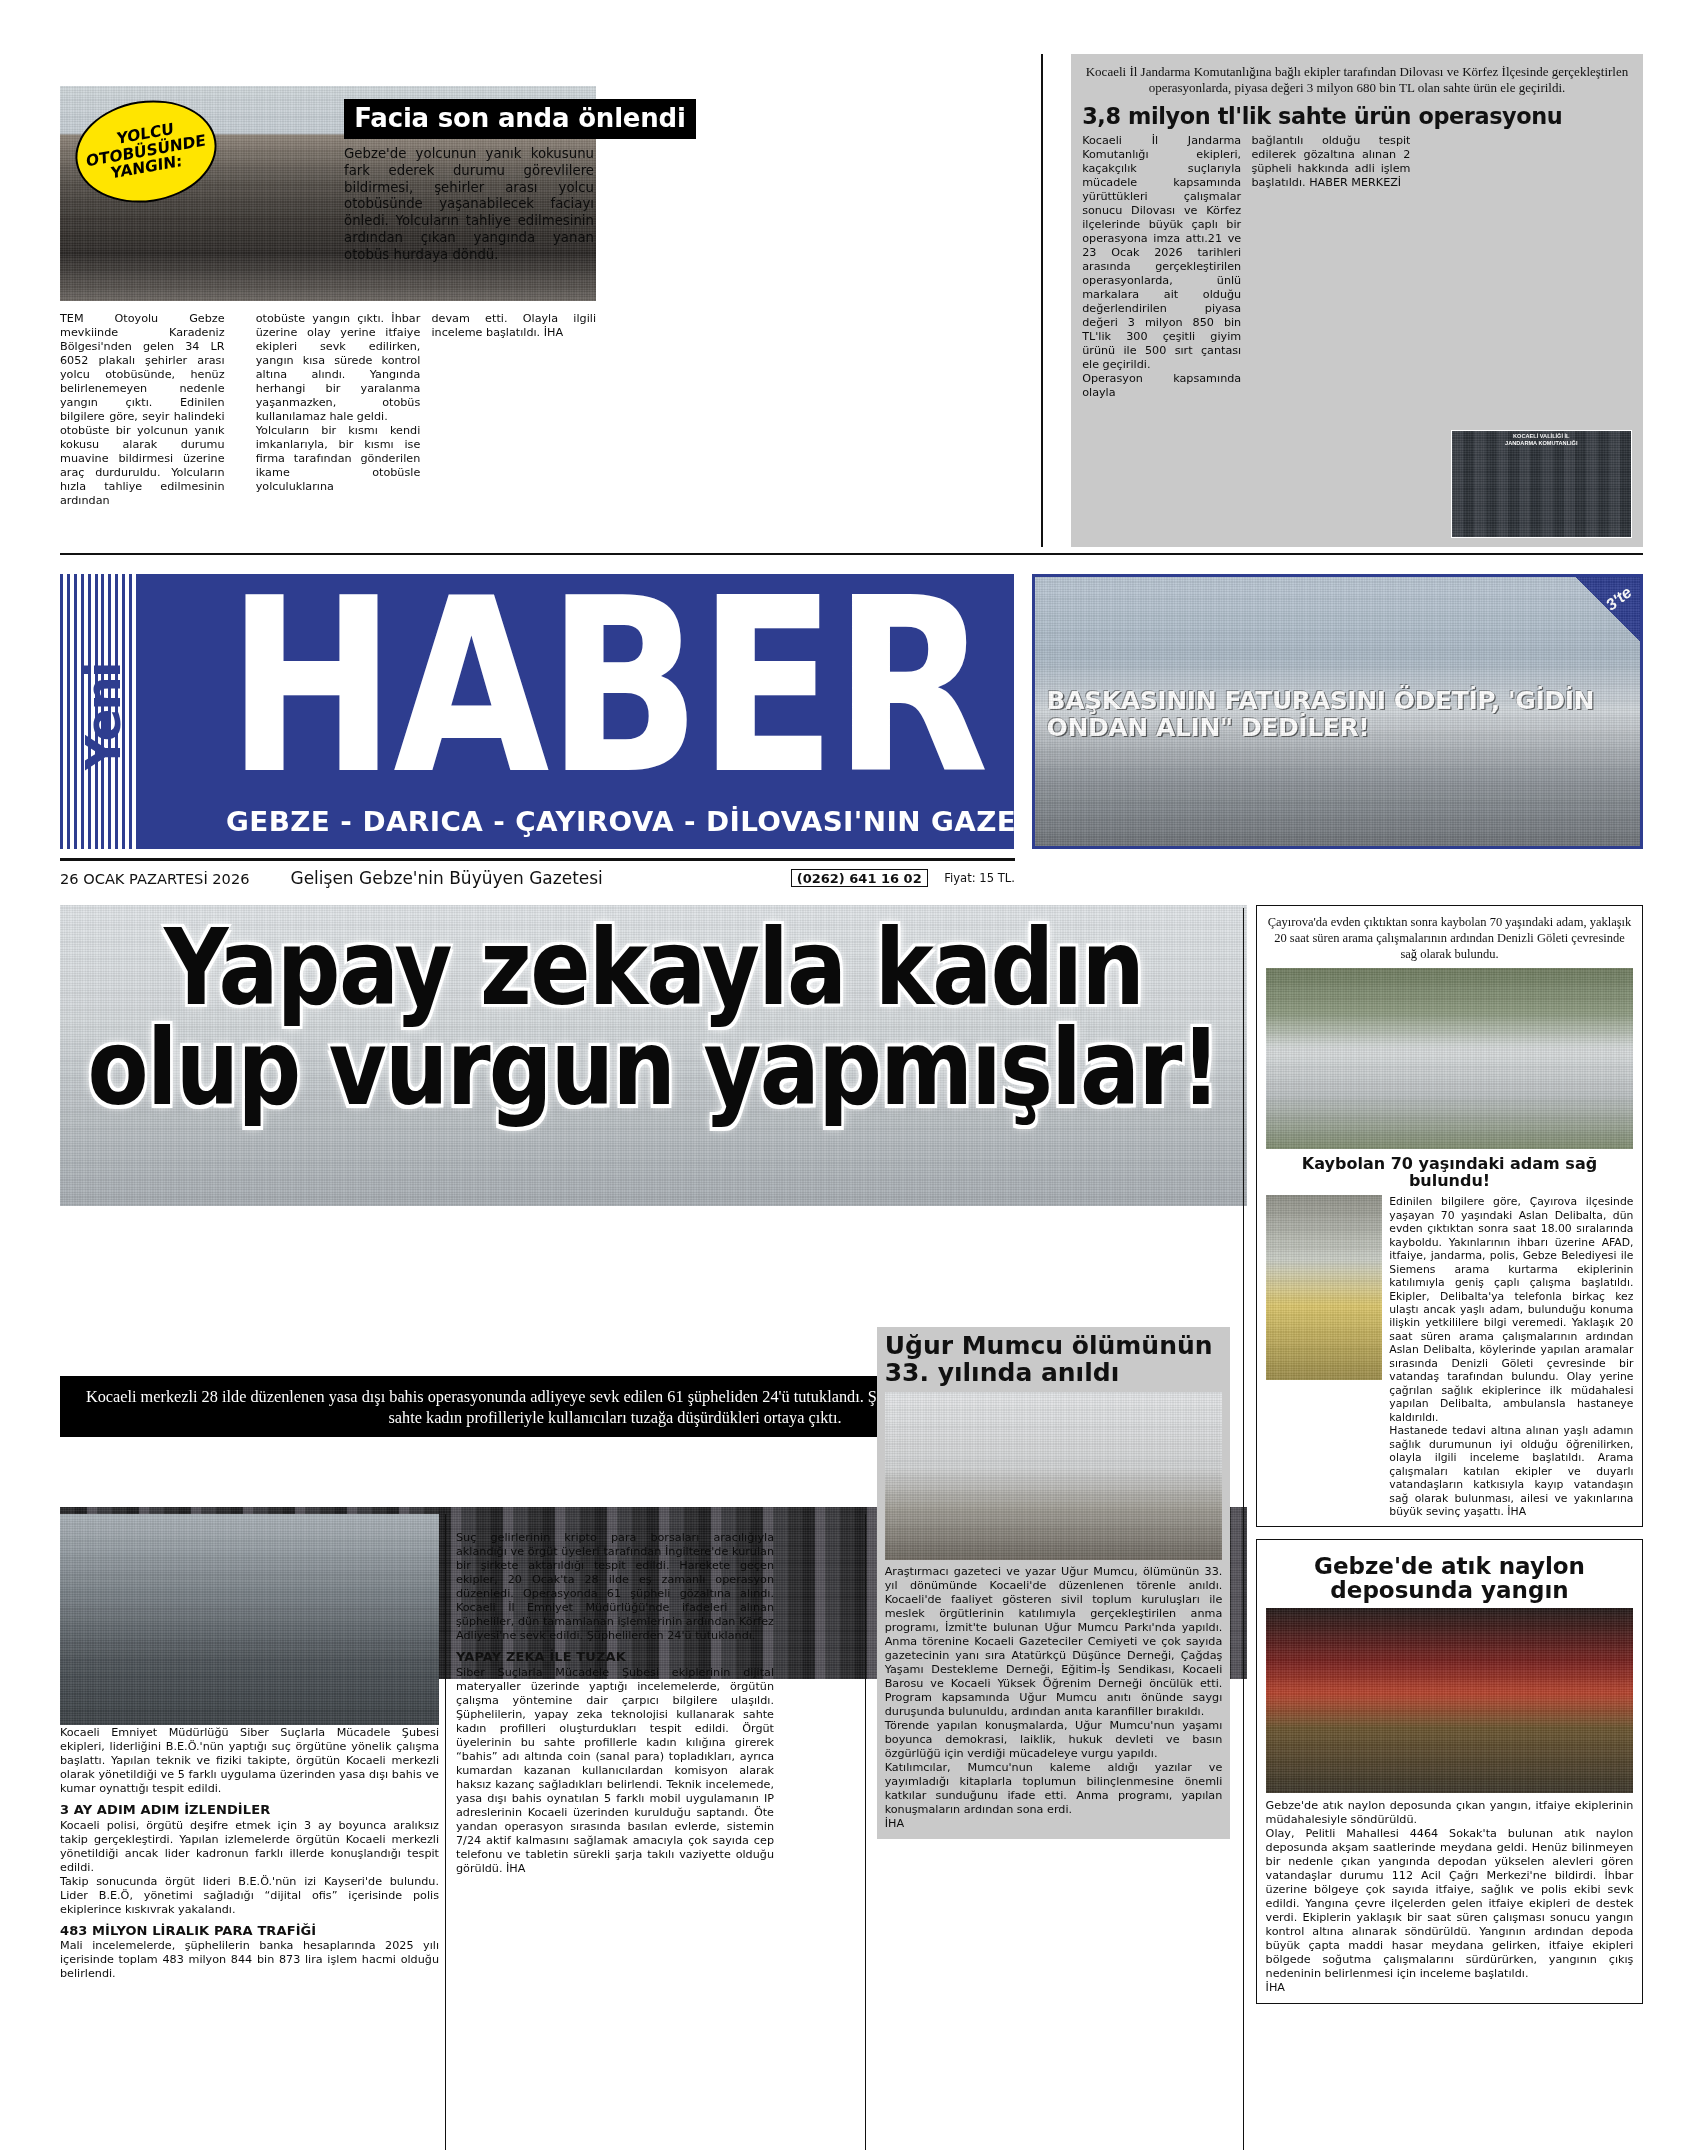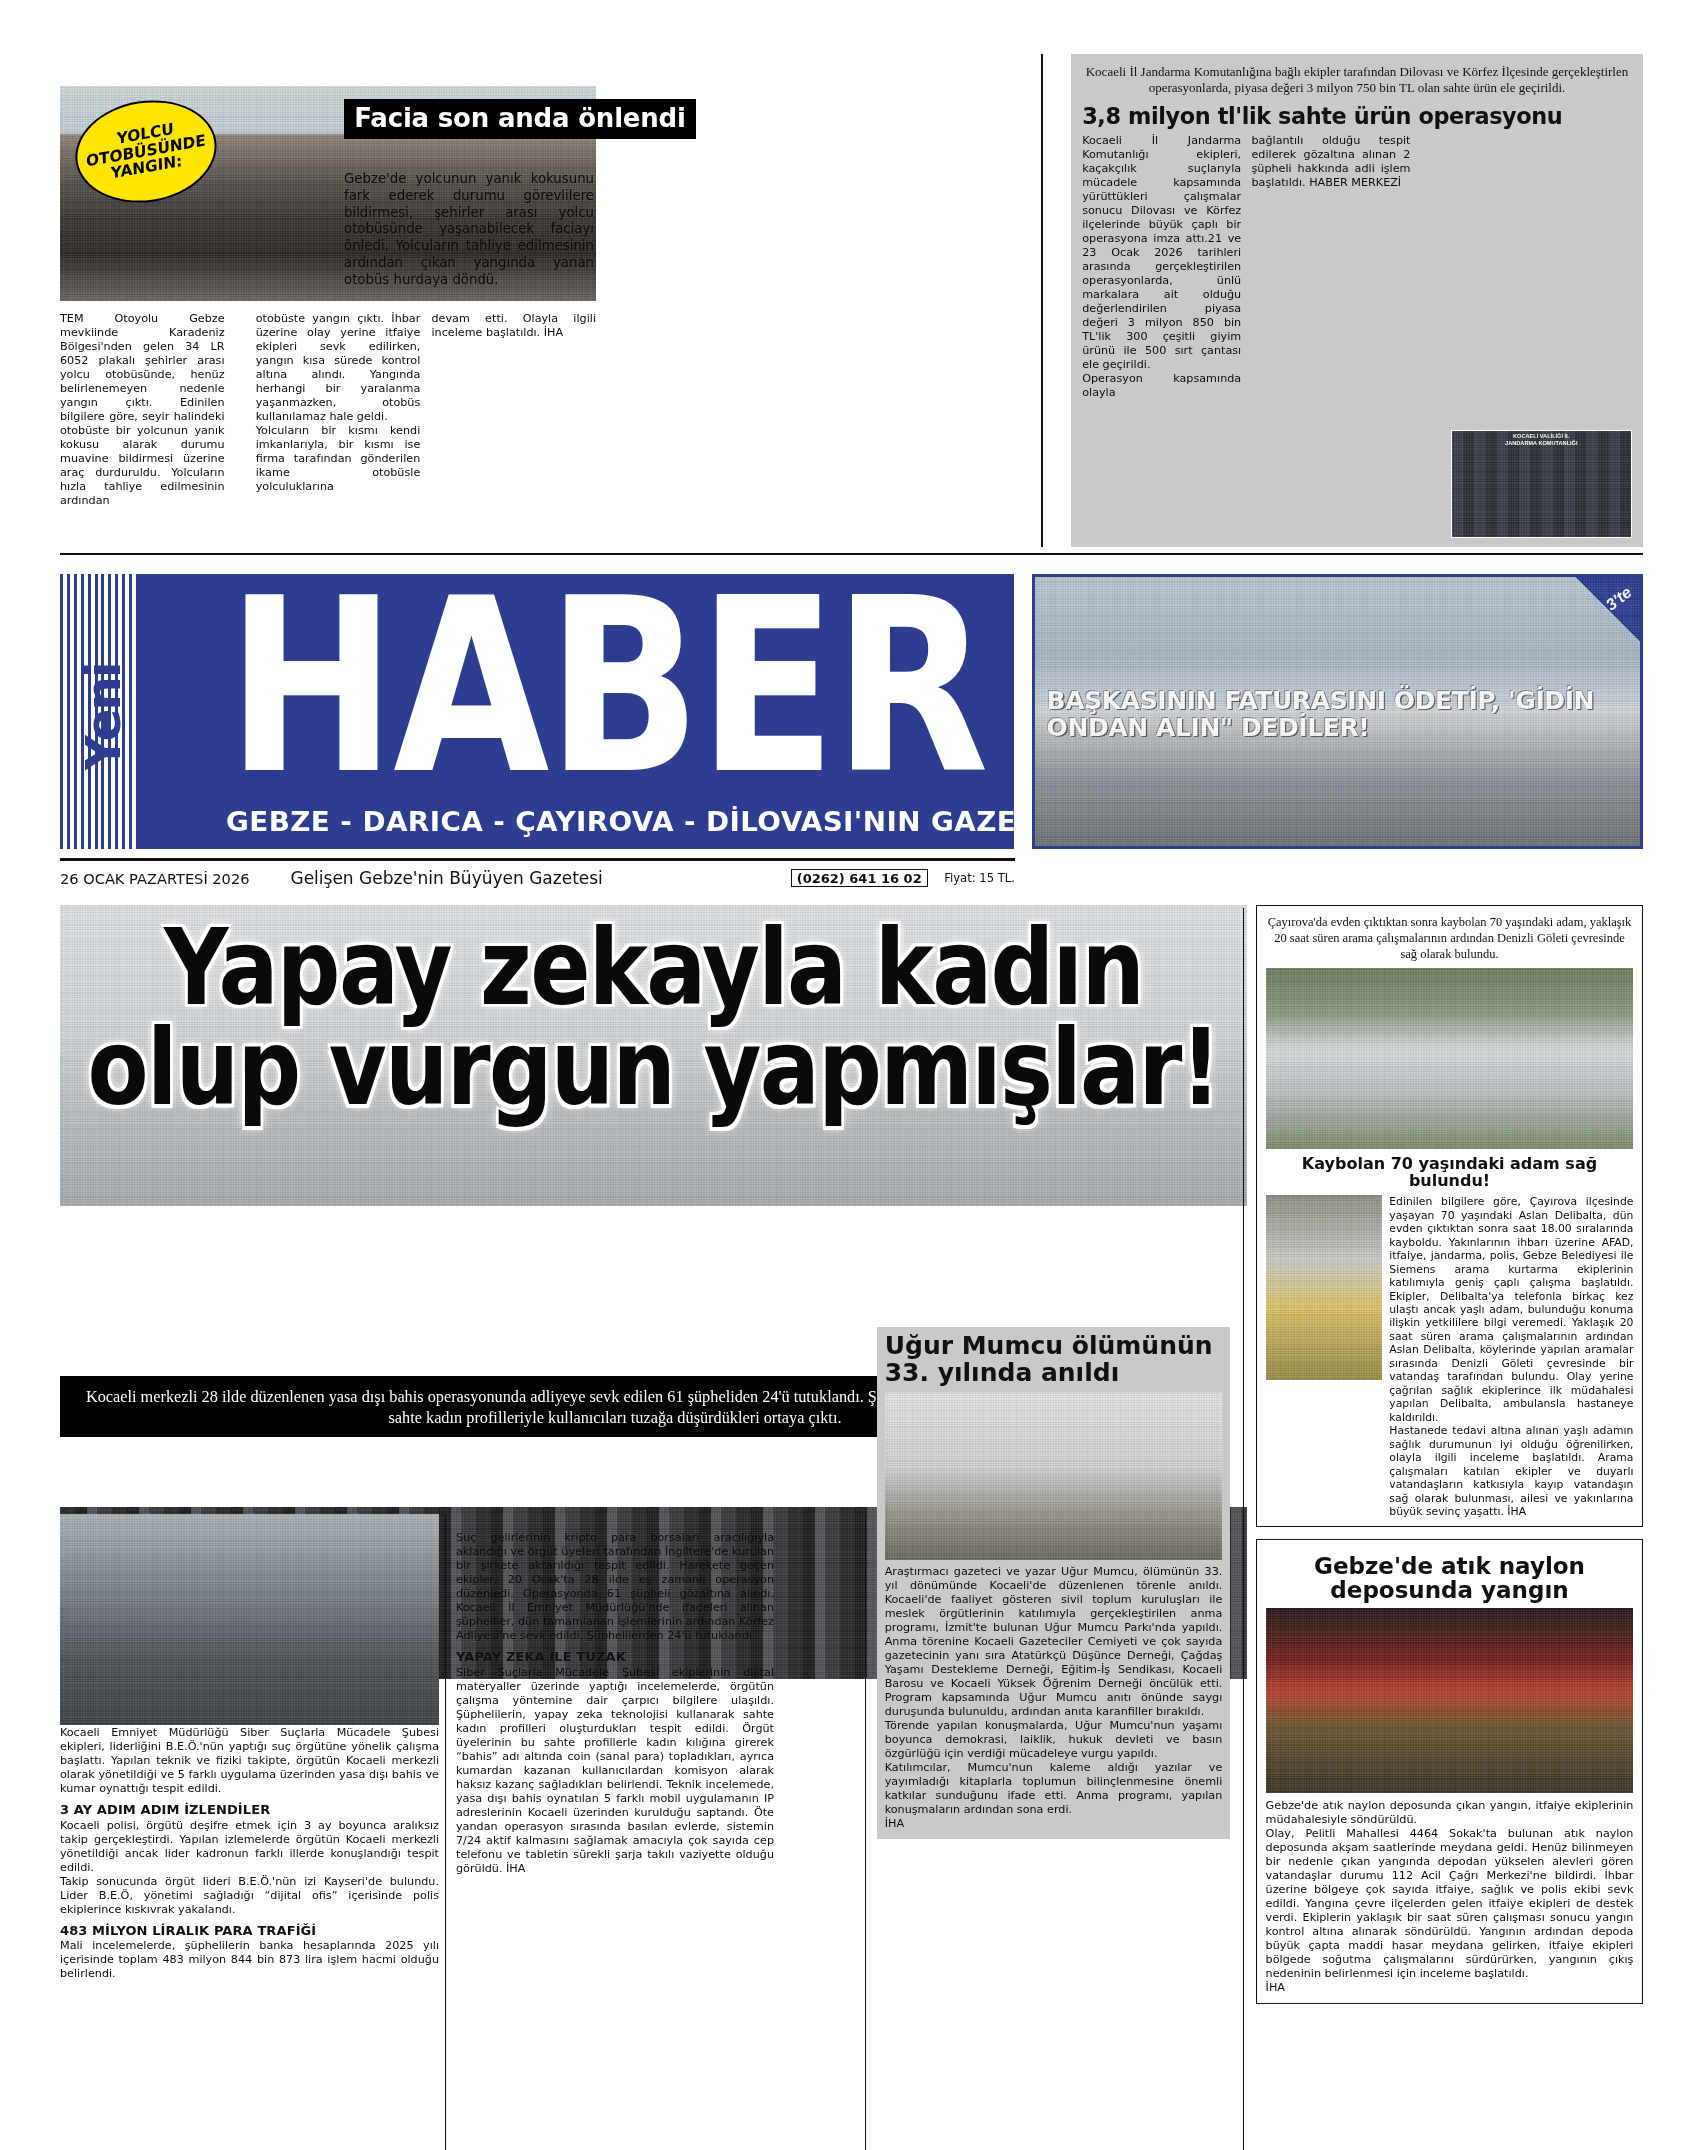--- a/index.html
+++ b/index.html
@@ -198,32 +198,32 @@
 <div class="page">
 
   <div class="abs" id="top-left">
     <div class="photo ph-bus grain abs" style="left:0;top:32px;width:536px;height:215px;"></div>
 
     <div id="yolcu-badge">
       <span>YOLCU OTOBÜSÜNDE YANGIN:</span>
     </div>
 
     <div id="facia-title">Facia son anda önlendi</div>
-    <div id="facia-lead" class="body-txt" style="font-size:13.3px;margin-top:25px;">Gebze'de yolcunun yanık kokusunu fark ederek durumu görevlilere bildirmesi, şehirler arası yolcu otobüsünde yaşanabilecek faciayı önledi. Yolcuların tahliye edilmesinin ardından çıkan yangında yanan otobüs hurdaya döndü.</div>
+    <div id="facia-lead" class="body-txt" style="font-size:13.3px;">Gebze'de yolcunun yanık kokusunu fark ederek durumu görevlilere bildirmesi, şehirler arası yolcu otobüsünde yaşanabilecek faciayı önledi. Yolcuların tahliye edilmesinin ardından çıkan yangında yanan otobüs hurdaya döndü.</div>
 
     <div class="tl-cols">
       <div class="body-txt">TEM Otoyolu Gebze mevkiinde Karadeniz Bölgesi'nden gelen 34 LR 6052 plakalı şehirler arası yolcu otobüsünde, henüz belirlenemeyen nedenle yangın çıktı. Edinilen bilgilere göre, seyir halindeki otobüste bir yolcunun yanık kokusu alarak durumu muavine bildirmesi üzerine araç durduruldu. Yolcuların hızla tahliye edilmesinin ardından</div>
       <div class="body-txt" style="white-space:pre-line;margin-left:20px;">otobüste yangın çıktı. İhbar üzerine olay yerine itfaiye ekipleri sevk edilirken, yangın kısa sürede kontrol altına alındı. Yangında herhangi bir yaralanma yaşanmazken, otobüs kullanılamaz hale geldi.
 Yolcuların bir kısmı kendi imkanlarıyla, bir kısmı ise firma tarafından gönderilen ikame otobüsle yolculuklarına</div>
       <div class="body-txt">devam etti. Olayla ilgili inceleme başlatıldı. İHA</div>
     </div>
   </div>
 
   <div class="abs" id="top-right">
-    <div id="tr-lead">Kocaeli İl Jandarma Komutanlığına bağlı ekipler tarafından Dilovası ve Körfez İlçesinde gerçekleştirlen operasyonlarda, piyasa değeri 3 milyon 750 bin TL olan sahte ürün ele geçirildi.</div>
+    <div id="tr-lead">Kocaeli İl Jandarma Komutanlığına bağlı ekipler tarafından Dilovası ve Körfez İlçesinde gerçekleştirlen operasyonlarda, piyasa değeri 3 milyon 680 bin TL olan sahte ürün ele geçirildi.</div>
     <div id="tr-head">3,8 milyon tl'lik sahte ürün operasyonu</div>
     <div class="tr-cols">
       <div class="body-txt" style="white-space:pre-line;">Kocaeli İl Jandarma Komutanlığı ekipleri, kaçakçılık suçlarıyla mücadele kapsamında yürüttükleri çalışmalar sonucu Dilovası ve Körfez ilçelerinde büyük çaplı bir operasyona imza attı.21 ve 23 Ocak 2026 tarihleri arasında gerçekleştirilen operasyonlarda, ünlü markalara ait olduğu değerlendirilen piyasa değeri 3 milyon 850 bin TL'lik 300 çeşitli giyim ürünü ile 500 sırt çantası ele geçirildi.
 Operasyon kapsamında olayla</div>
       <div class="body-txt" style="max-height:142px;overflow:hidden;">bağlantılı olduğu tespit edilerek gözaltına alınan 2 şüpheli hakkında adli işlem başlatıldı. HABER MERKEZİ</div>
     </div>
     <div id="tr-photo" class="photo ph-boxes grain">
       <div class="plate">KOCAELİ VALİLİĞİ İL JANDARMA KOMUTANLIĞI</div>
     </div>
   </div>

